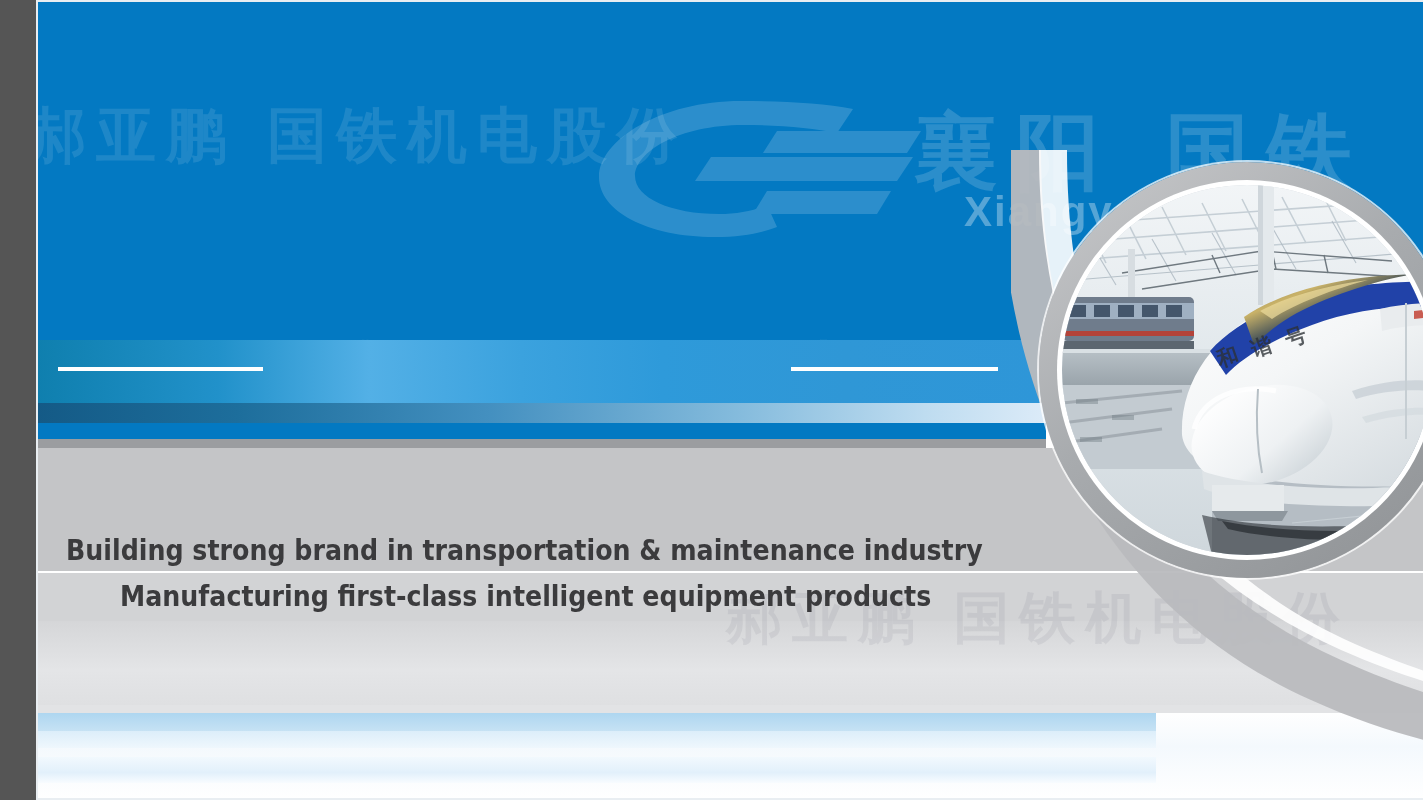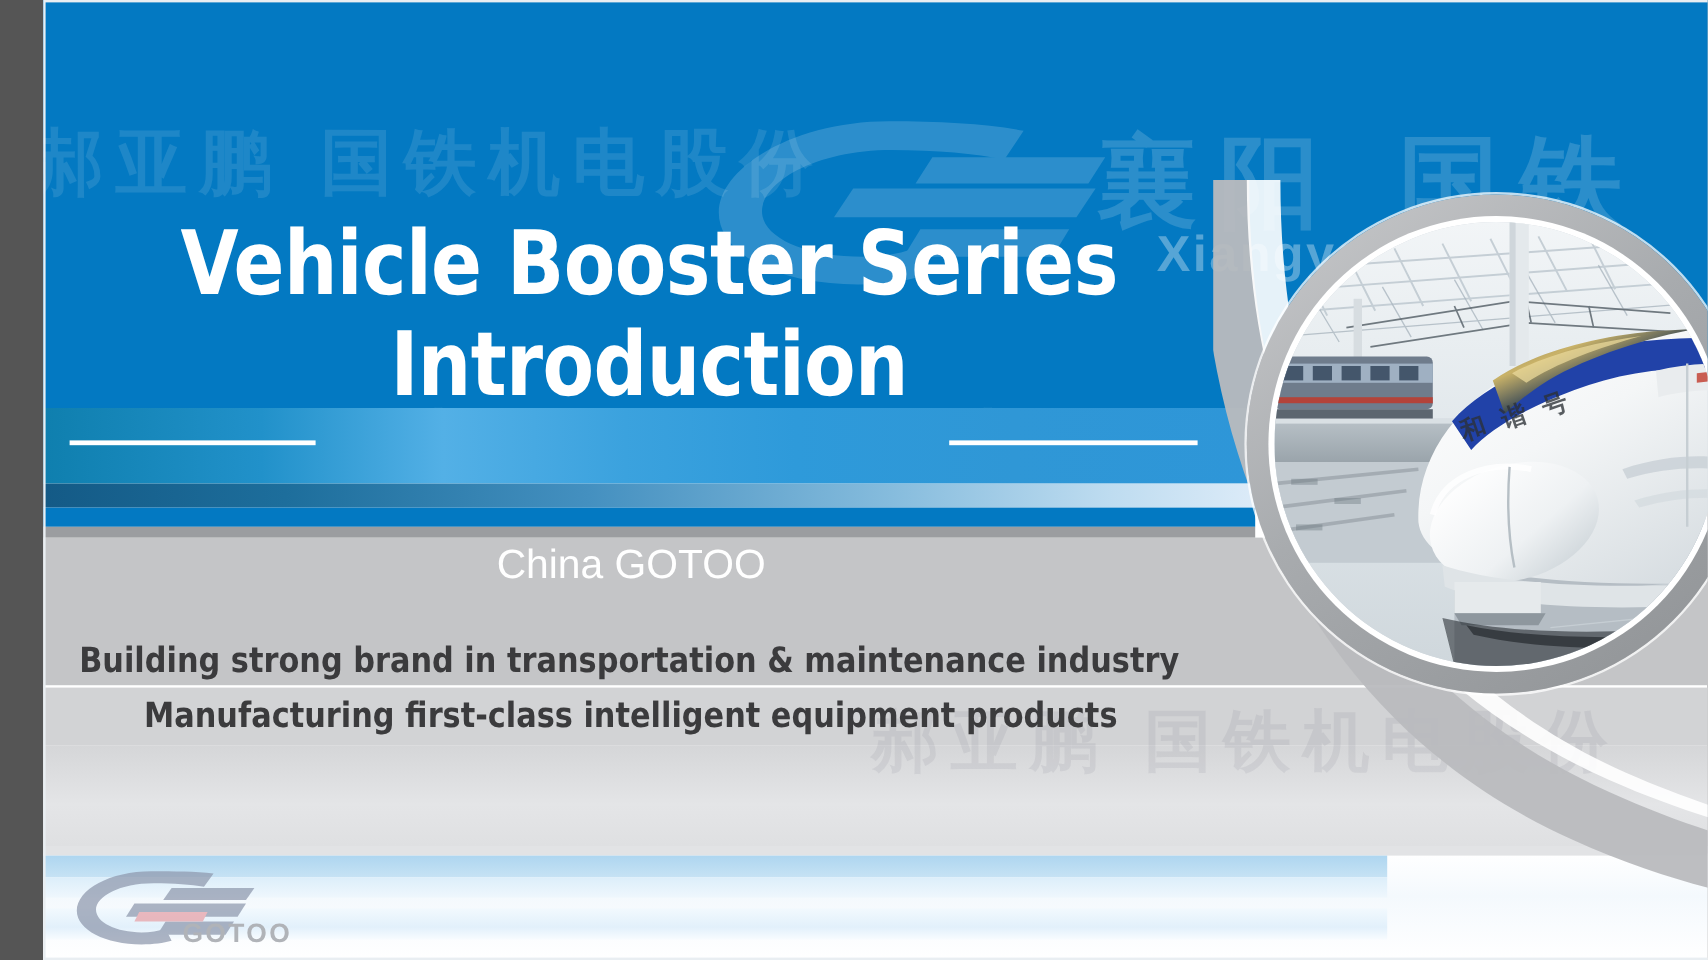--- a/index.html
+++ b/index.html
@@ -291,62 +291,43 @@
                C190 30 222 33 246 38 L262 14 C232 8 192 6 150 6 Z" fill="#ffffff"></path>
       <path d="M120 62 L322 62 L306 86 L104 86 Z" fill="#ffffff"></path>
       <path d="M176 96 L300 96 L286 119 L162 119 Z" fill="#ffffff"></path>
       <path d="M186 36 L330 36 L316 58 L172 58 Z" fill="#ffffff"></path>
     </svg>
   </div>
 
   <div class="xy-cn">襄阳 国铁</div>
   <div class="xy-pinyin">Xiangyang</div>
 
-  <div class="title-wrap">
-    <div class="title-line">Vehicle Booster Series</div>
-    <div class="title-line">Introduction</div>
-  </div>
 
   <div class="band-grad"></div>
   <div class="band-dark"></div>
   <div class="band-solid"></div>
   <div class="band-gray"></div>
   <div class="rule rule-left"></div>
   <div class="rule rule-right"></div>
 
   <div class="gray-panel"></div>
   <div class="gray-panel-2"></div>
   <div class="gray-fade">
     <div class="wm-row wm-gray" style="left:690px; top:-40px; font-size:56px;">郝亚鹏  国铁机电股份</div>
   </div>
 
-  <div class="subtitle">China GOTOO</div>
   <div class="tagline tagline-1">Building strong brand in transportation &amp; maintenance industry</div>
   <div class="tagline tagline-2">Manufacturing first-class intelligent equipment products</div>
 
   <div class="reflect-band-top"></div>
   <div class="reflect-white"></div>
   <div class="reflect-blue-1"></div>
   <div class="reflect-blue-2"></div>
   <div class="reflect-blue-3"></div>
 
-  <div class="logo">
-    <svg viewBox="0 0 190 68">
-      <g opacity="0.72">
-        <path d="M72 3 C38 3 10 18 10 36 C10 52 34 64 64 64 C74 64 82 63 89 61
-                 L84 51 C78 53 71 54 64 54 C43 54 26 46 26 35 C26 24 46 13 74 13
-                 C91 13 105 14 116 16 L124 5 C109 3 91 3 72 3 Z" fill="#8e98ad"></path>
-        <path d="M58 30 L151 30 L144 41 L51 41 Z" fill="#8e98ad"></path>
-        <path d="M84 45 L141 45 L134 56 L77 56 Z" fill="#8e98ad"></path>
-        <path d="M89 17 L158 17 L151 27 L82 27 Z" fill="#8e98ad"></path>
-        <path d="M62 37 L119 37 L115 45 L58 45 Z" fill="#e8a0a6"></path>
-      </g>
-      <text x="98" y="62" font-family="Liberation Sans, sans-serif" font-size="22" font-weight="700" letter-spacing="2" fill="#b0b3b8">GOTOO</text>
-    </svg>
-  </div>
 
   <div class="arc-sweep">
     <svg viewBox="0 0 470 660">
       <path d="M 30 10 C 30 250 130 430 330 520 C 400 552 460 566 470 568
                L 470 612 C 440 608 370 592 300 560 C 90 466 -12 260 -12 10 Z" fill="#b9bbbe" opacity="0.95"></path>
       <path d="M 56 10 C 56 248 152 418 344 504 C 408 532 462 546 470 548
                L 470 556 C 456 554 398 540 330 510 C 128 420 28 246 28 10 Z" fill="#ffffff" opacity="0.9"></path>
     </svg>
   </div>
 

